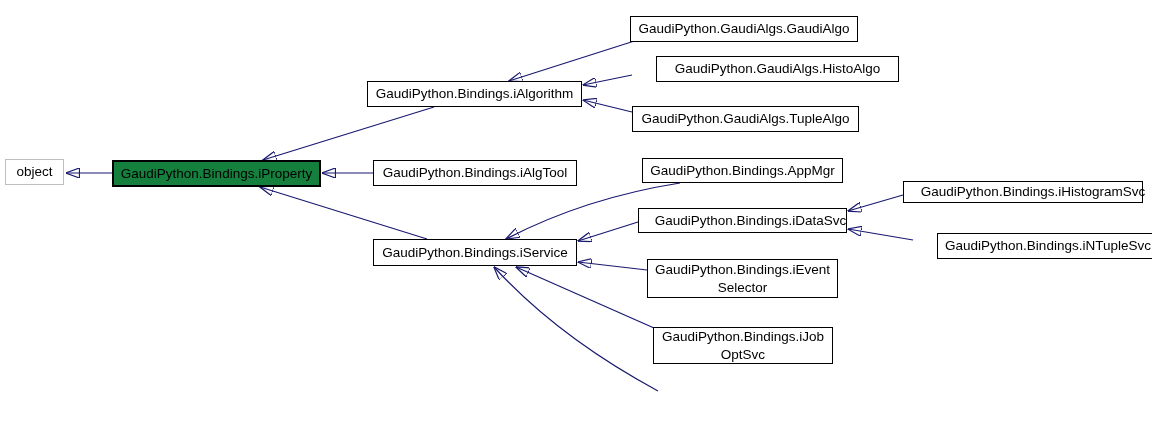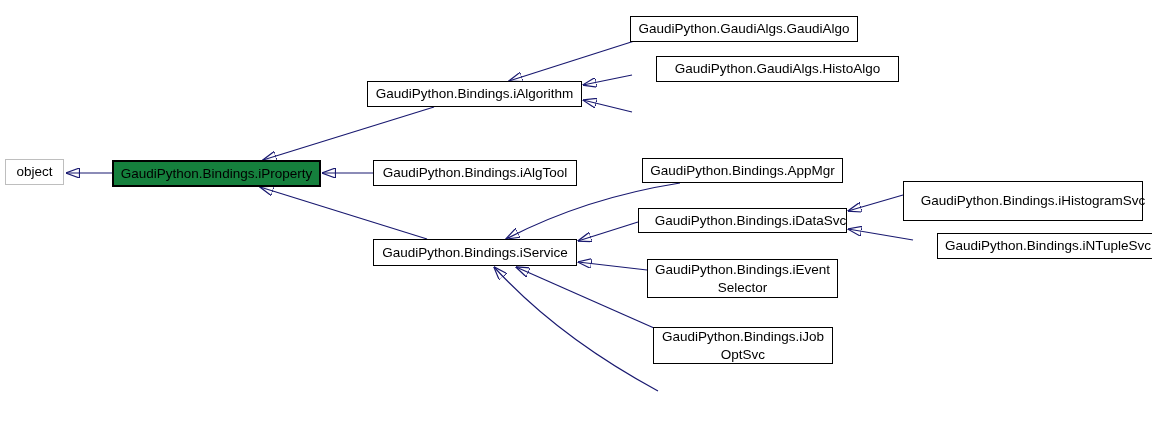--- a/index.html
+++ b/index.html
@@ -86,38 +86,41 @@
   </div>
 
   <div class="node" style="left:630px; top:16px; width:228px; height:26px;">
     <span>GaudiPython.GaudiAlgs.GaudiAlgo</span>
   </div>
 
   <div class="node" style="left:632px; top:56px; width:243px; height:26px;margin-left:24px;">
     <span>GaudiPython.GaudiAlgs.HistoAlgo</span>
   </div>
 
+  <div class="node" style="left:632px; top:106px; width:227px; height:26px;">
+    <span>GaudiPython.GaudiAlgs.TupleAlgo</span>
+  </div>
 
   <div class="node" style="left:373px; top:160px; width:204px; height:26px;">
     <span>GaudiPython.Bindings.iAlgTool</span>
   </div>
 
   <div class="node" style="left:642px; top:158px; width:201px; height:25px;">
     <span>GaudiPython.Bindings.AppMgr</span>
   </div>
 
   <div class="node" style="left:638px; top:208px; width:209px; height:25px;padding-left:16px;">
     <span>GaudiPython.Bindings.iDataSvc</span>
   </div>
 
   <div class="node" style="left:373px; top:239px; width:204px; height:27px;">
     <span>GaudiPython.Bindings.iService</span>
   </div>
 
-  <div class="node" style="left:903px; top:181px; width:240px; height:40px;padding-left:20px;">
+  <div class="node" style="left:903px; top:181px; width:240px; height:22px;padding-left:20px;">
     <span>GaudiPython.Bindings.iHistogramSvc</span>
   </div>
 
   <div class="node" style="left:913px; top:233px; width:222px; height:26px;margin-left:24px;">
     <span>GaudiPython.Bindings.iNTupleSvc</span>
   </div>
 
   <div class="node" style="left:647px; top:259px; width:191px; height:39px;">
     <span>GaudiPython.Bindings.iEvent</span>
     <span>Selector</span>

